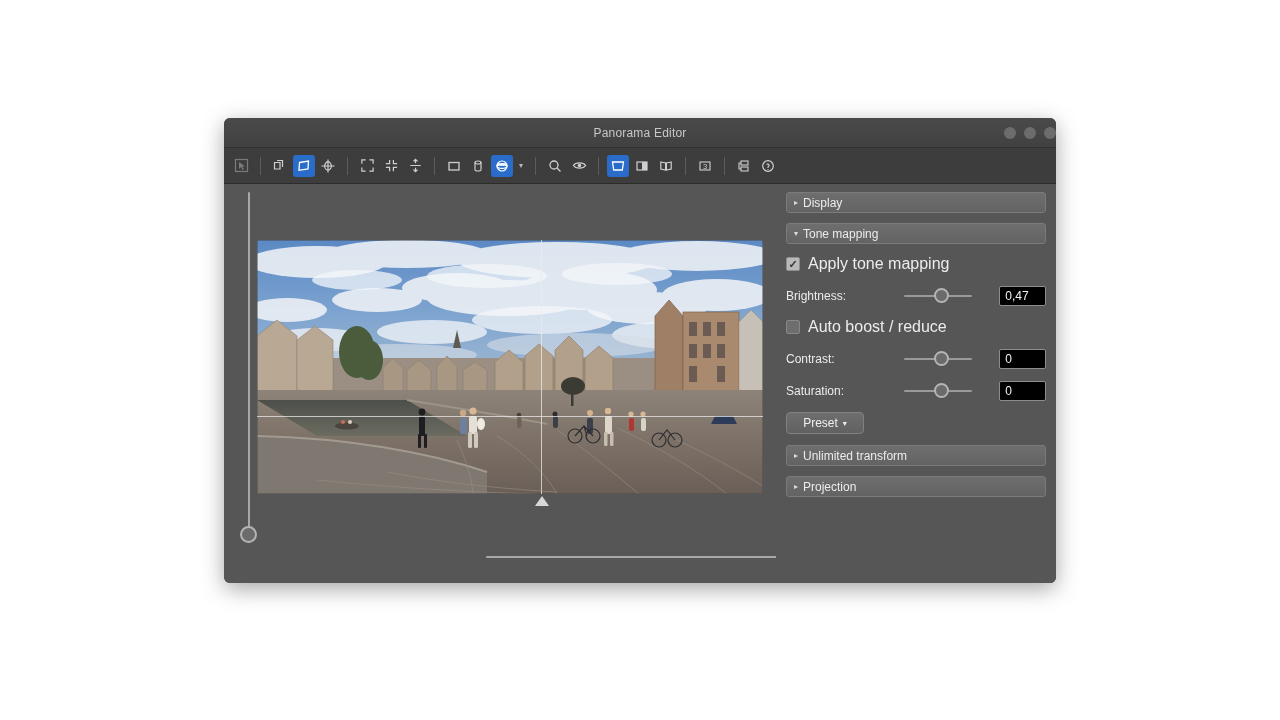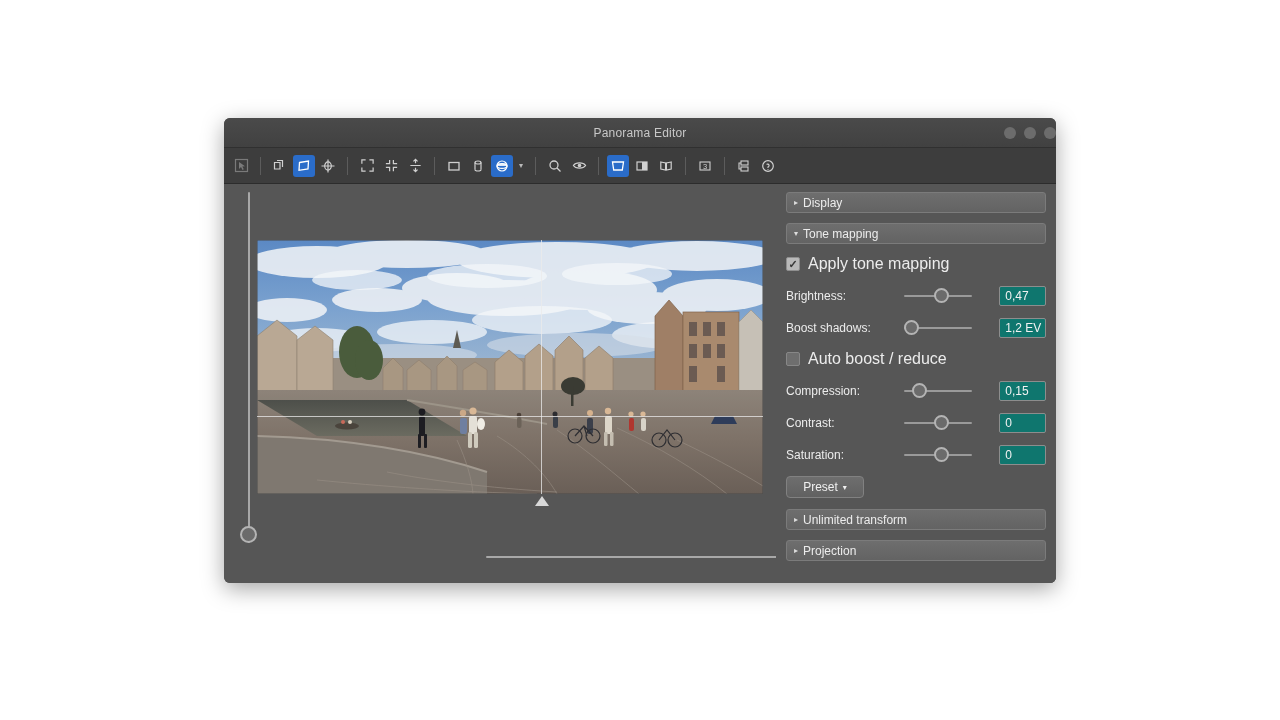--- a/index.html
+++ b/index.html
@@ -151,21 +151,21 @@
   .slider { position: relative; width: 74px; height: 16px; margin-right: 11px; }
   .slider .strack {
     position: absolute; left: 0; right: 0; top: 7px; height: 2px;
     background: #9a9a9a; border-radius: 1px;
   }
   .slider .sthumb {
     position: absolute; top: 0; width: 15px; height: 15px;
     border-radius: 50%; background: #6b6b6b; border: 2px solid #b4b4b4;
   }
   .numfield {
-    width: 50px; height: 20px; background: #0f766e;
+    width: 50px; height: 20px; background: #000000;
     border: 1px solid #8d8d8d; border-radius: 2px;
     color: #f2f2f2; font-size: 12px;
     display: flex; align-items: center; padding-left: 5px;
   }
   .preset-btn {
     width: 78px; height: 22px; border-radius: 4px;
     background: linear-gradient(#6e6e6e, #616161);
     border: 1px solid #818181;
     color: #f0f0f0; font-size: 12px;
     display: flex; align-items: center; justify-content: center;
@@ -553,43 +553,27 @@
 
         <div class="row">
           <div class="lbl">Brightness:</div>
           <div class="slider">
             <div class="strack"></div>
             <div class="sthumb" style="left:30px"></div>
           </div>
           <div class="numfield">0,47</div>
         </div>
 
-        <div class="row">
-          <div class="lbl">Boost shadows:</div>
-          <div class="slider">
-            <div class="strack"></div>
-            <div class="sthumb" style="left:0px"></div>
-          </div>
-          <div class="numfield">1,2 EV</div>
-        </div>
 
 
         <div class="chk-row">
           <div class="chkbox off">✓</div>
           <div class="lbl2">Auto boost / reduce</div>
         </div>
 
-        <div class="row">
-          <div class="lbl">Compression:</div>
-          <div class="slider">
-            <div class="strack"></div>
-            <div class="sthumb" style="left:8px"></div>
-          </div>
-          <div class="numfield">0,15</div>
-        </div>
 
         <div class="row">
           <div class="lbl">Contrast:</div>
           <div class="slider">
             <div class="strack"></div>
             <div class="sthumb" style="left:30px"></div>
           </div>
           <div class="numfield">0</div>
         </div>
 

